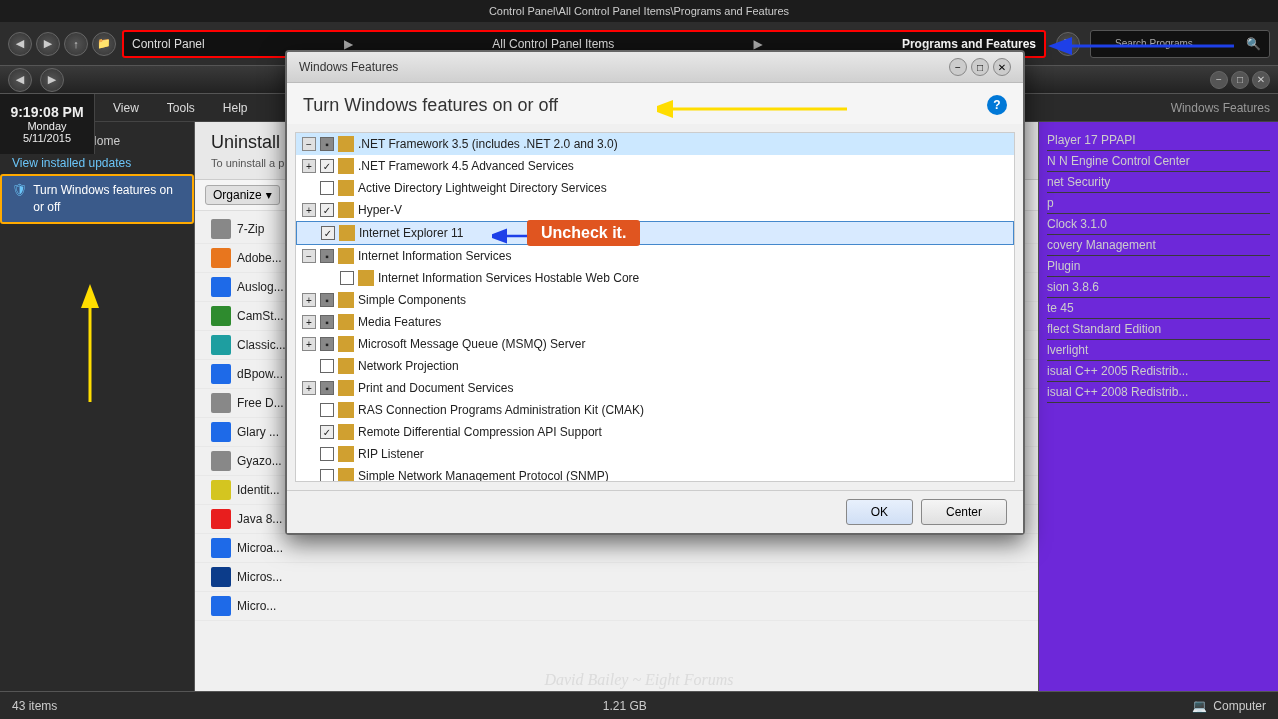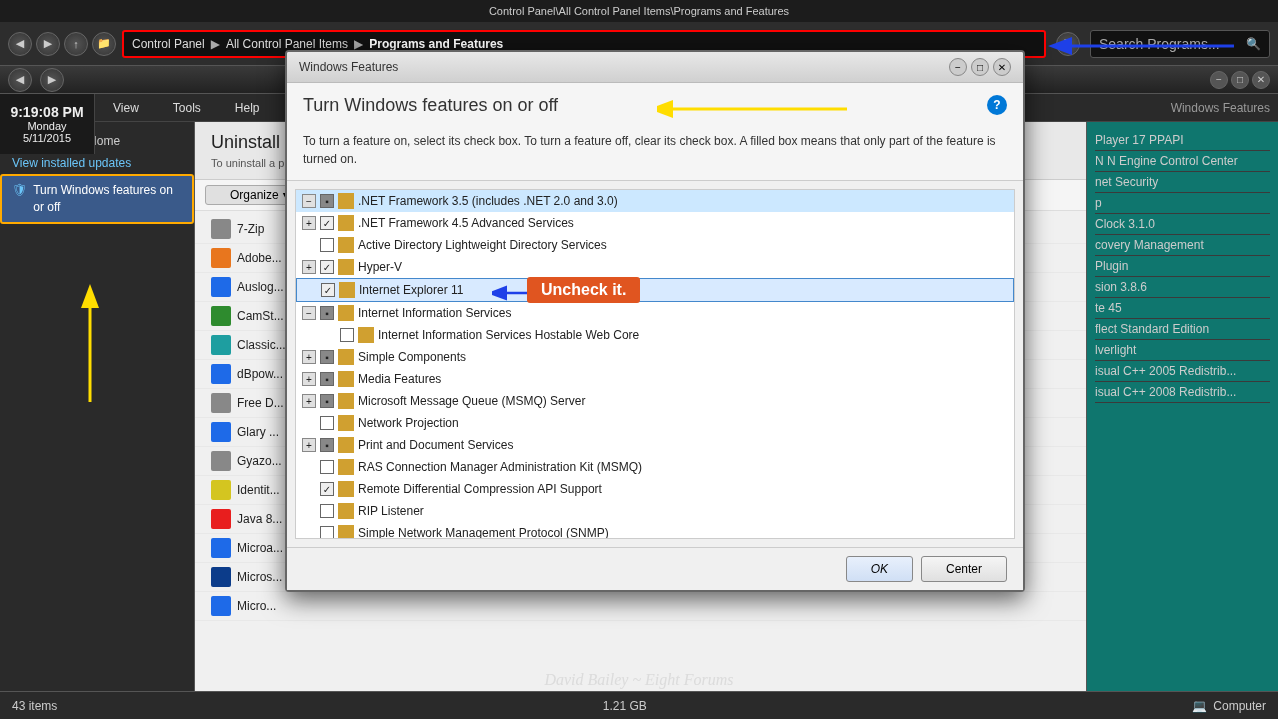--- a/index.html
+++ b/index.html
@@ -177,21 +177,21 @@
       border-bottom: 1px solid #ddd;
       display: flex;
       align-items: center;
       gap: 8px;
       font-size: 12px;
     }
     .organize-btn {
       background: #e0e0e0;
       border: 1px solid #aaa;
       border-radius: 3px;
-      padding: 2px 24px;
+      padding: 2px 7px;
       cursor: pointer;
       font-size: 12px;
       display: flex;
       align-items: center;
       gap: 4px;
     }
     .program-rows {
       padding: 4px 0;
       overflow-y: auto;
       height: calc(100% - 80px);
@@ -215,22 +215,22 @@
     .prog-icon.blue { background: #1e6ae8; }
     .prog-icon.green { background: #2e8b2e; }
     .prog-icon.yellow { background: #d4c520; }
     .prog-icon.teal { background: #1e9ea0; }
     .prog-icon.gray { background: #888; }
     .prog-icon.red { background: #e81e1e; }
     .prog-icon.darkblue { background: #0c3c8a; }
 
     
     .right-panel {
-      width: 192px;
-      background: #0f766e;
+      width: 240px;
+      background: #6d28d9;
       border-left: 1px solid #555;
       padding: 8px;
       overflow: hidden;
       flex-shrink: 0;
     }
     .right-item {
       color: #ccc;
       font-size: 12px;
       padding: 3px 0;
       border-bottom: 1px solid #3a3a3a;
@@ -371,21 +371,21 @@
       border-top: 1px solid #ccc;
     }
     .dialog-btn {
       padding: 5px 24px;
       font-size: 12px;
       border: 1px solid #888;
       border-radius: 3px;
       cursor: pointer;
       background: linear-gradient(180deg, #f5f5f5, #e0e0e0);
     }
-    .dialog-btn.ok { background: linear-gradient(180deg, #e8f0fc, #d0dff5); font-style: italic; }
+    .dialog-btn.ok { background: linear-gradient(180deg, #e8f0fc, #d0dff5); }
 
     
     .status-bar {
       position: absolute;
       bottom: 0;
       left: 0;
       right: 0;
       height: 28px;
       background: #2a2a2a;
       display: flex;
@@ -424,20 +424,21 @@
     .win-ctrl-btns { display: flex; gap: 3px; }
     .win-ctrl { width: 18px; height: 18px; border-radius: 50%; border: 1px solid #666; background: #555; display: flex; align-items: center; justify-content: center; font-size: 10px; color: #ccc; cursor: pointer; }
 
     .sidebar-highlight {
       background: #3a5a8a;
       border: 2px solid #ffaa00;
     }
 
     .red-outline-box {
       border: 2px solid red;
+      justify-content: space-between;
     }
   </style>
 </head>
 <body>
 
 <div class="title-bar">
   <span>Control Panel\All Control Panel Items\Programs and Features</span>
 </div>
 
 <div class="address-bar">
@@ -460,21 +461,21 @@
             <path d="M0,0 L0,6 L8,3 z" fill="#1e40e8"></path>
           </marker>
         </defs>
       <line x1="190" y1="12" x2="10" y2="12" stroke="#1e40e8" stroke-width="3" marker-end="url(#arrowBlue)"></line>
     </svg>
   </div>
   <div style="width:32px;display:flex;align-items:center;justify-content:center;">
     <div class="nav-btn">↻</div>
   </div>
   <div class="search-box">
-    <span style="color:#aaa;font-size:14px;">Search Programs...</span>
+    <span style="color:#aaa;font-size:10px;margin-left:16px;">Search Programs...</span>
     <span style="margin-left:auto;color:#aaa;">🔍</span>
   </div>
 </div>
 
 <div class="win-titlebar">
   <div style="display:flex;align-items:center;gap:8px;">
     <div class="nav-btn">◀</div>
     <div class="nav-btn">▶</div>
   </div>
   <div class="win-ctrl-btns">
@@ -483,21 +484,21 @@
     <div class="win-ctrl">✕</div>
   </div>
 </div>
 
 <div class="menu-bar">
   <div class="clock-area">
     <span class="clock-time">9:19:08 PM</span>
     <span>Monday</span>
     <span>5/11/2015</span>
   </div>
-  <div style="margin-left:95px;display:flex;gap:14px;justify-content:center;">
+  <div style="margin-left:95px;display:flex;gap:8px;justify-content:center;">
     <div class="menu-item">View</div>
     <div class="menu-item">Tools</div>
     <div class="menu-item">Help</div>
   </div>
   <div style="margin-left:auto;font-size:12px;color:#999;">Windows Features</div>
 </div>
 
 <div class="main-area" style="position:relative;">
 
   <div class="sidebar">
@@ -638,23 +639,20 @@
               <marker id="arrowYellow2" markerWidth="8" markerHeight="8" refX="2" refY="3" orient="auto">
                 <path d="M0,0 L0,6 L8,3 z" fill="#ffdd00"></path>
               </marker>
             </defs>
           <line x1="190" y1="12" x2="10" y2="12" stroke="#ffdd00" stroke-width="3" marker-end="url(#arrowYellow2)"></line>
         </svg>
       </div>
       <div class="help-icon">?</div>
     </div>
 
-    <div class="dialog-desc">
-      <span>To turn a feature on, select its check box. To turn a feature off, clear its check box. A filled box means that only part of the feature is turned on.</span>
-    </div>
 
     <div class="dialog-list">
 
       <div class="feat-item" style="background:#cce8ff;">
         <div class="feat-expand">−</div>
         <div class="feat-checkbox filled">▪</div>
         <div class="feat-icon"></div>
         <span>.NET Framework 3.5 (includes .NET 2.0 and 3.0)</span>
       </div>
 
@@ -745,21 +743,21 @@
         <div class="feat-expand">+</div>
         <div class="feat-checkbox filled">▪</div>
         <div class="feat-icon"></div>
         <span>Print and Document Services</span>
       </div>
 
       <div class="feat-item">
         <div style="width:14px;margin-right:4px;flex-shrink:0;"></div>
         <div class="feat-checkbox"></div>
         <div class="feat-icon"></div>
-        <span>RAS Connection Manager Administration Kit (MSMQ)</span>
+        <span>RAS Connection Programs Administration Kit (CMAK)</span>
       </div>
 
       <div class="feat-item">
         <div style="width:14px;margin-right:4px;flex-shrink:0;"></div>
         <div class="feat-checkbox checked">✓</div>
         <div class="feat-icon"></div>
         <span>Remote Differential Compression API Support</span>
       </div>
 
       <div class="feat-item">

